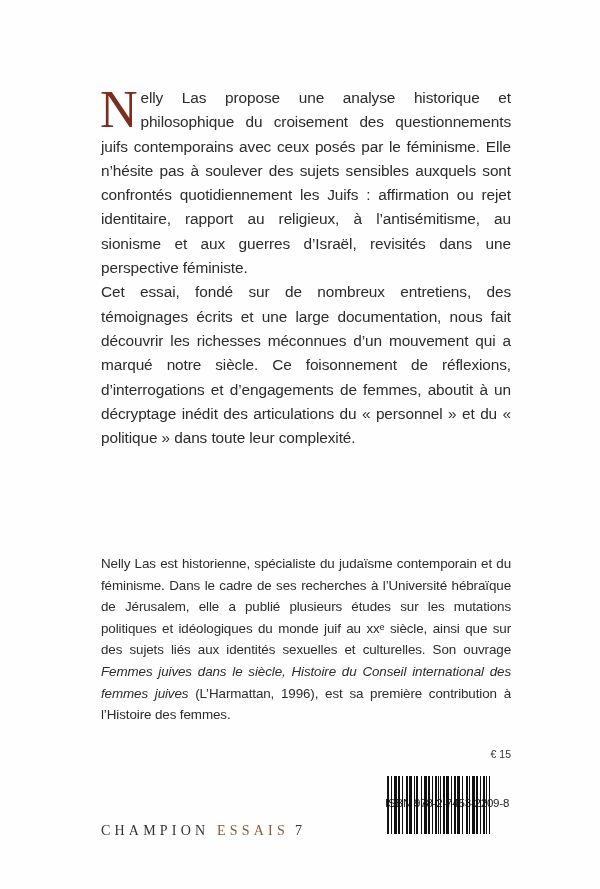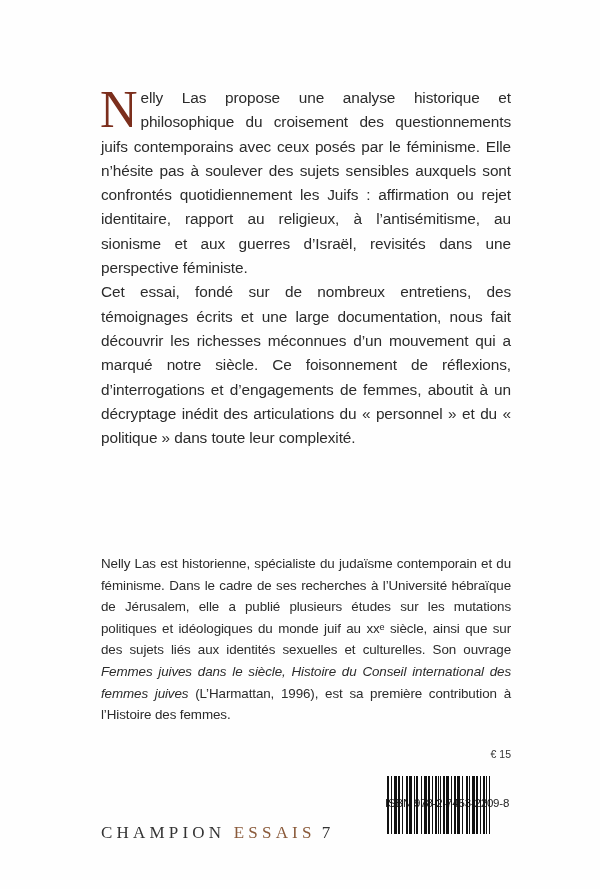--- a/index.html
+++ b/index.html
@@ -41,21 +41,21 @@
   }
   .barcode span { display:block; background:#111; height:100%; }
   .barcode span.gap { background:transparent; }
   .barcode-digits {
     position:absolute; left:370px; top:832px; width:145px;
     font-family:"Liberation Sans", sans-serif; font-size:19px; color:#111; letter-spacing:0.5px;
   }
   .barcode-digits .lead { margin-right:6px; }
   .series {
     position:absolute; left:101px; top:823px;
-    font-family:"Liberation Serif", serif; font-size:17px; letter-spacing:4.2px; color:#333;
+    font-family:"Liberation Serif", serif; font-size:14px; letter-spacing:4.2px; color:#333;
   }
   .series .accent { color:#8a5a3a; }
   .series .num { margin-left:6px; color:#333; }
 </style>
 </head>
 <body>
 
 <div class="page">
 
   <div class="blurb">

